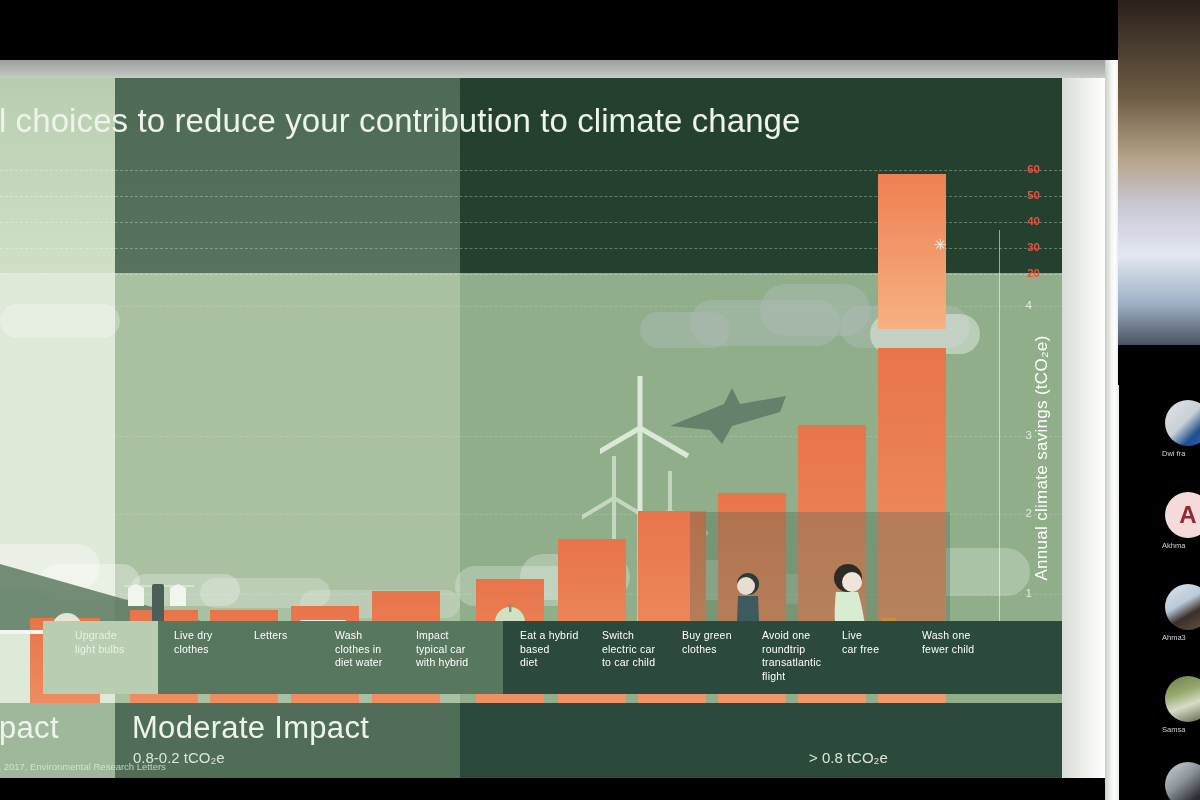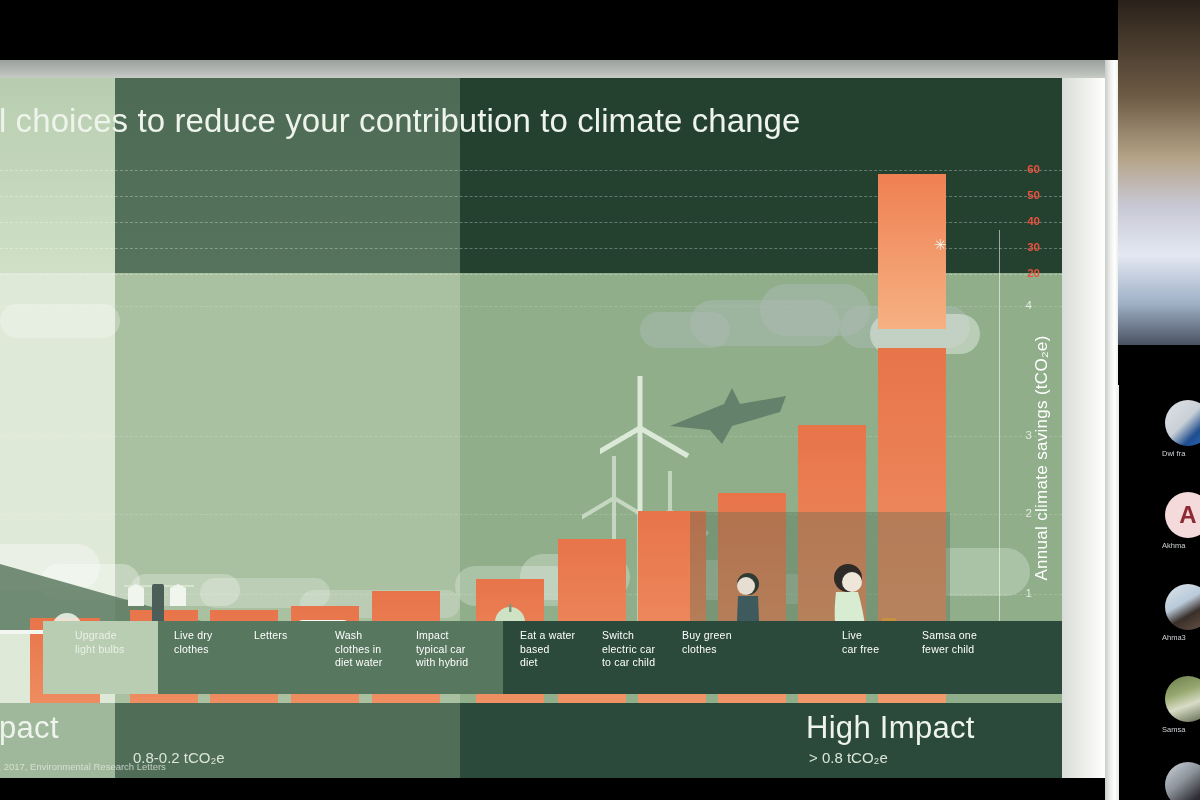--- a/index.html
+++ b/index.html
@@ -343,53 +343,59 @@
         <div>Wash</div>
         <div>clothes in</div>
         <div>diet water</div>
       </div>
       <div class="xlabel light" style="left:373px;width:84px">
         <div>Impact</div>
         <div>typical car</div>
         <div>with hybrid</div>
       </div>
       <div class="xlabel light" style="left:477px;width:80px">
-        <div>Eat a water</div>
+        <div>Eat a hybrid</div>
         <div>based</div>
         <div>diet</div>
       </div>
       <div class="xlabel light" style="left:559px;width:80px">
         <div>Switch</div>
         <div>electric car</div>
         <div>to car child</div>
       </div>
       <div class="xlabel light" style="left:639px;width:78px">
         <div>Buy green</div>
         <div>clothes</div>
       </div>
+      <div class="xlabel light" style="left:719px;width:80px">
+        <div>Avoid one</div>
+        <div>roundtrip</div>
+        <div>transatlantic</div>
+        <div>flight</div>
+      </div>
       <div class="xlabel light" style="left:799px;width:70px">
         <div>Live</div>
         <div>car free</div>
       </div>
       <div class="xlabel light" style="left:879px;width:90px">
-        <div>Samsa one</div>
+        <div>Wash one</div>
         <div>fewer child</div>
       </div>
     </div>
 
     <div class="footer">
       <div class="f1"></div>
       <div class="f2"></div>
       <div class="f3"></div>
 
       <div class="imp-title" style="left:-36px;top:7px">Impact</div>
 
+      <div class="imp-title" style="left:132px;top:7px">Moderate Impact</div>
       <div class="imp-sub" style="left:133px;top:46px">0.8-0.2 tCO₂e</div>
 
-      <div class="imp-title" style="left:806px;top:7px">High Impact</div>
       <div class="imp-sub" style="left:809px;top:46px">&gt; 0.8 tCO₂e</div>
 
       <div class="cite">Nicholas, 2017, Environmental Research Letters</div>
     </div>
   </div>
 
   <div class="slide-rt"></div>
   <div class="slide-bot"></div>
 
   <div class="rail"></div>

